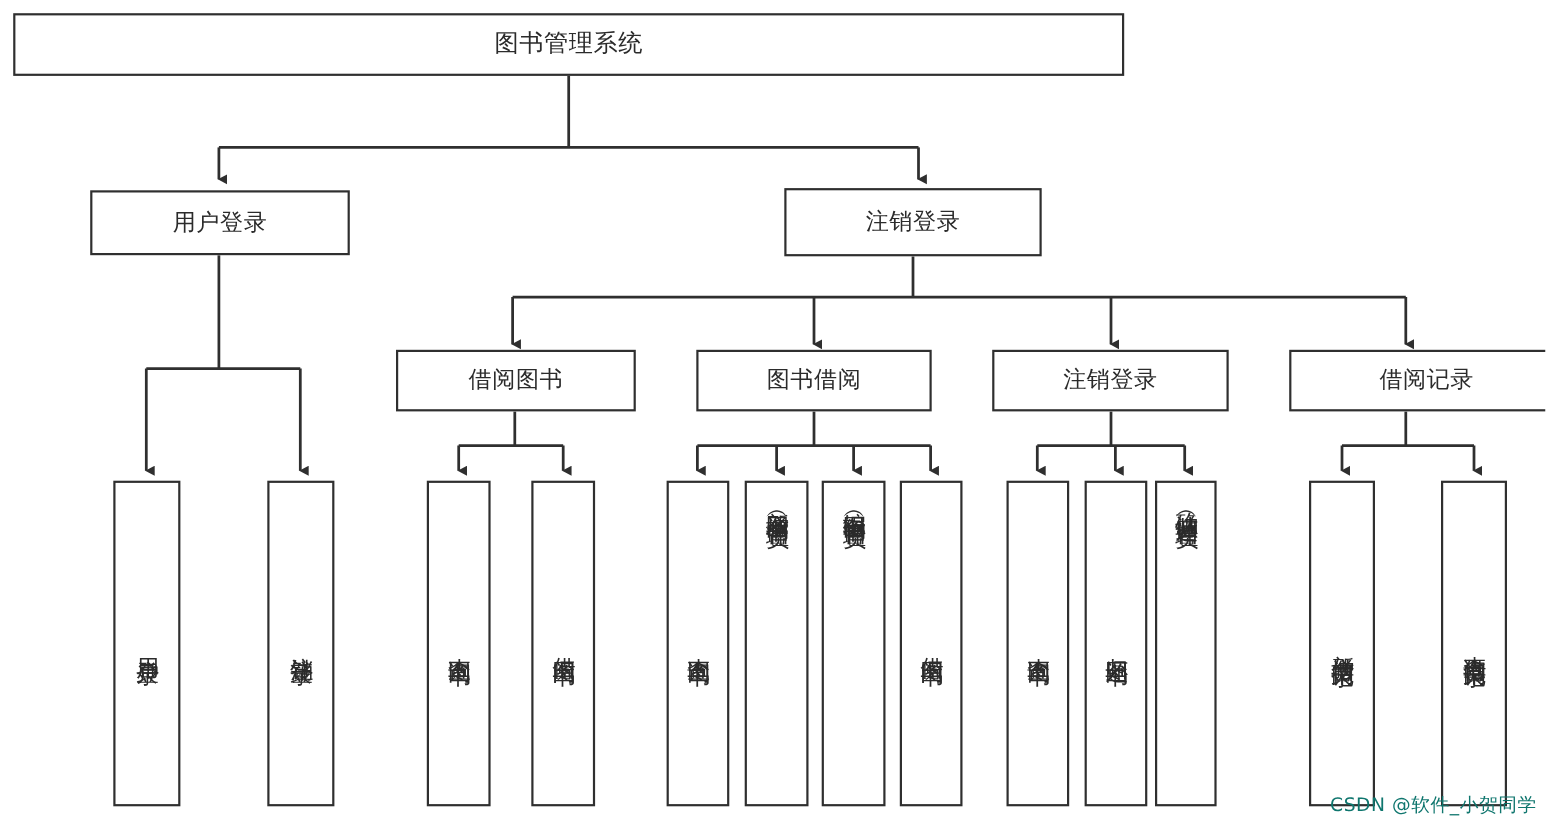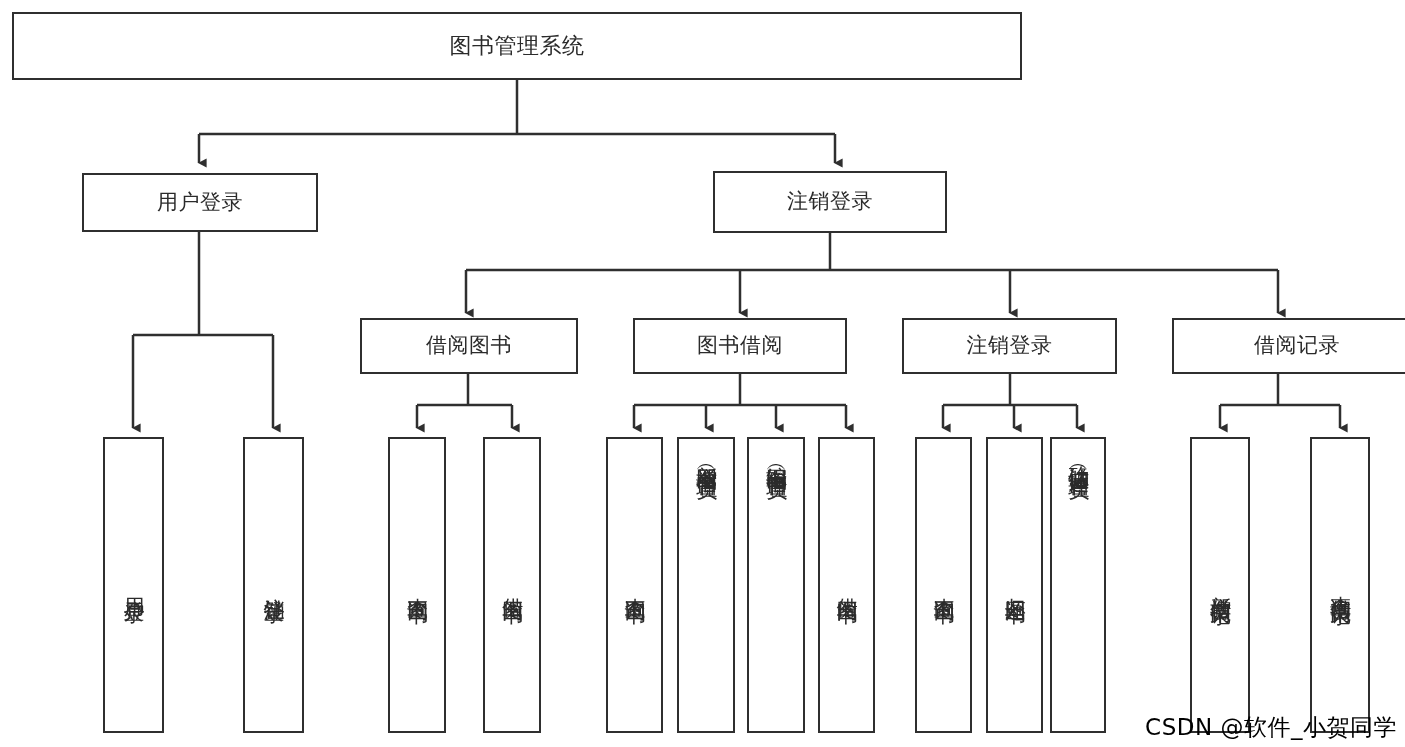--- a/index.html
+++ b/index.html
@@ -62,22 +62,22 @@
     white-space: nowrap;
   }
   .node.vert.mid {
     align-items: center;
     padding-top: 0;
   }
   .watermark {
     position: absolute;
     right: 8px;
     bottom: 4px;
-    font-size: 23px;
-    color: #000000;
+    font-size: 17px;
+    color: #0f766e;
     font-family: "DejaVu Sans", "Liberation Sans", sans-serif;
     white-space: nowrap;
     letter-spacing: 0.5px;
   }
 </style>
 </head>
 <body>
 
 <div id="canvas">
 
@@ -124,21 +124,21 @@
       <path d="M 1014,405 L 1014,428" marker-end="url(#arrow)"></path>
       <path d="M 1077,405 L 1077,428" marker-end="url(#arrow)"></path>
 
       <path d="M 1278,374 L 1278,405"></path>
       <path d="M 1220,405 L 1340,405"></path>
       <path d="M 1220,405 L 1220,428" marker-end="url(#arrow)"></path>
       <path d="M 1340,405 L 1340,428" marker-end="url(#arrow)"></path>
     </g>
   </svg>
 
-  <div class="node horiz root" style="left:12px; top:12px; width:1010px; height:68px;">
+  <div class="node horiz root" style="left:12px; top:12px; width:1010px; height:57px;">
     <span class="label">图书管理系统</span>
   </div>
 
   <div class="node horiz" style="left:82px; top:173px; width:236px; height:59px;">
     <span class="label">用户登录</span>
   </div>
 
   <div class="node horiz" style="left:713px; top:171px; width:234px; height:62px;">
     <span class="label">注销登录</span>
   </div>

